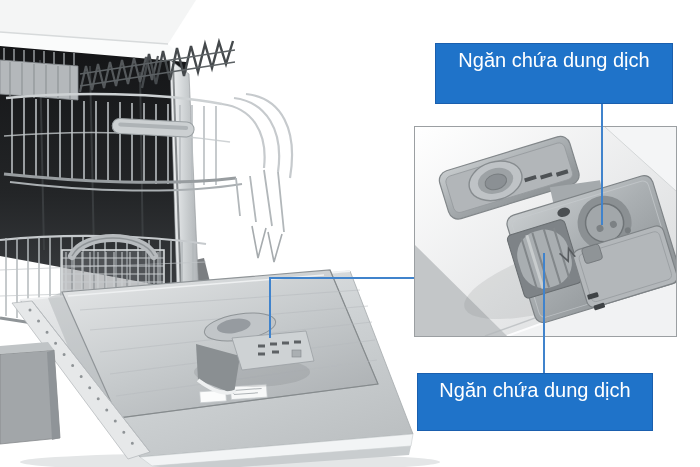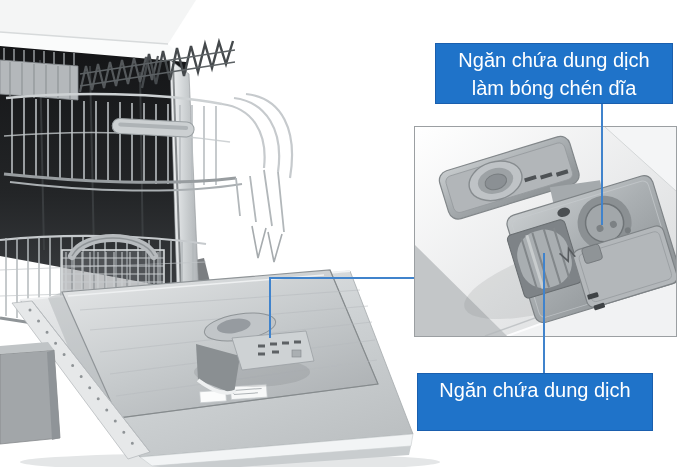--- a/index.html
+++ b/index.html
@@ -214,19 +214,18 @@
   </div>
 
   <svg class="lines" width="700" height="467" viewBox="0 0 700 467" aria-hidden="true">
     <polyline points="602,103 602,225" fill="none" stroke-width="2" stroke="#4083cc"></polyline>
     <polyline points="544,253 544,373" fill="none" stroke-width="2" stroke="#4083cc"></polyline>
     <polyline points="270,338 270,278 414,278" fill="none" stroke-width="2" stroke="#4083cc"></polyline>
   </svg>
 
   <div class="callout callout-top">
     <span>Ngăn chứa dung dịch</span>
-    <span>làm bóng chén dĩa</span>
   </div>
   <div class="callout callout-bottom">
     <span>Ngăn chứa dung dịch</span>
   </div>
 
 </div>
 
 </body></html>

